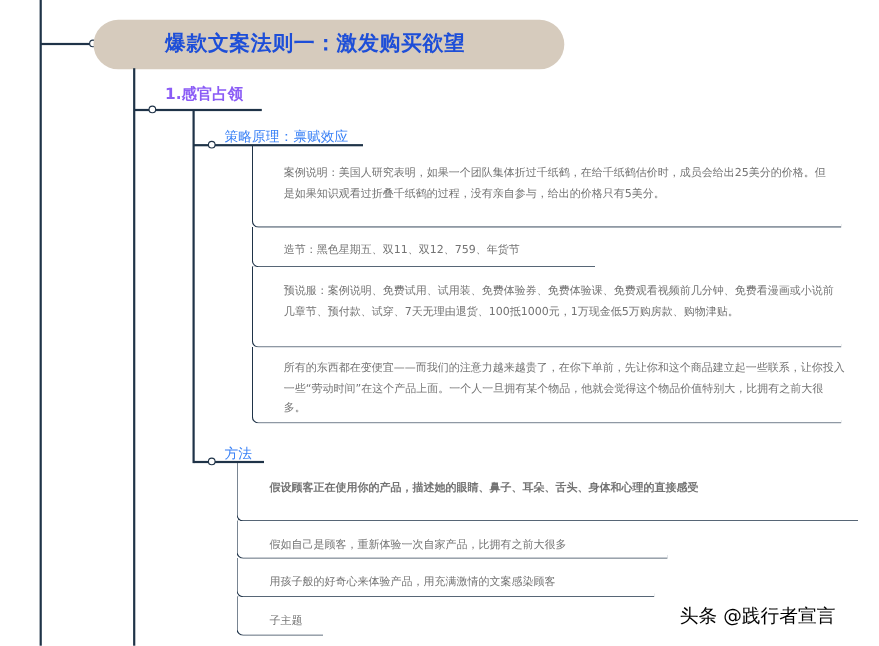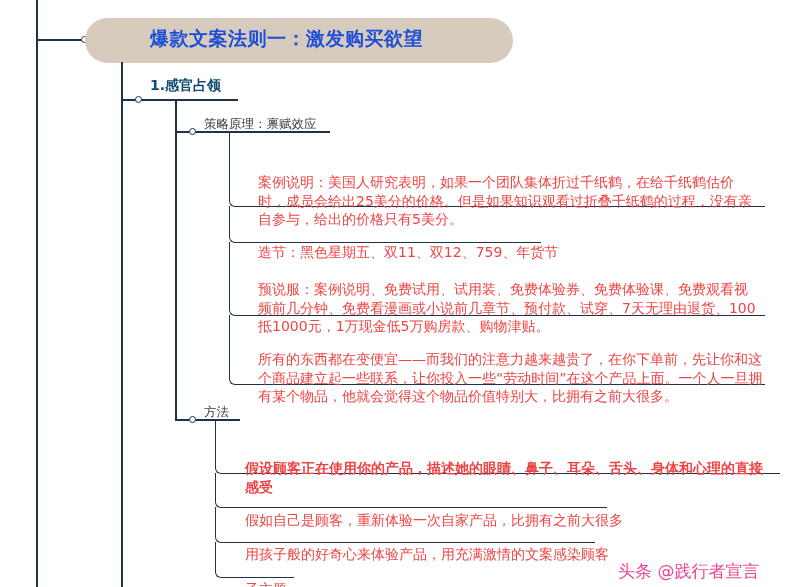--- a/index.html
+++ b/index.html
@@ -7,27 +7,27 @@
          font-family:"DejaVu Sans","Liberation Sans",sans-serif; }
   .line { position:absolute; background:#1f3348; }
   .v { width:2px; }
   .h { height:2px; }
   .dot { position:absolute; width:7px; height:7px; border:1.5px solid #1f3348; border-radius:50%;
          background:#fff; box-sizing:border-box; }
   .pill { position:absolute; left:85px; top:18px; width:428px; height:45px; background:#d6cbbd;
           border-radius:23px; }
   .pill-text { position:absolute; left:150px; top:26px; font-size:19px; font-weight:bold; color:#1d4ed8;
                letter-spacing:0.5px; white-space:nowrap; }
-  .t1 { position:absolute; font-size:14px; font-weight:bold; color:#0c4a6e; white-space:nowrap; }
-  .t2 { position:absolute; font-size:12.5px; color:#404040; white-space:nowrap; }
+  .t1 { position:absolute; font-size:14px; font-weight:bold; color:#8b5cf6; white-space:nowrap; }
+  .t2 { position:absolute; font-size:12.5px; color:#3b82f6; white-space:nowrap; }
   .leaf { position:absolute; border-left:1.5px solid #1f3348; border-bottom:1.5px solid #1f3348;
           border-bottom-left-radius:6px; box-sizing:border-box; }
-  .leaf-text { position:absolute; font-size:14px; color:#ef4444; line-height:18.5px;margin-top:24px; }
-  .watermark { position:absolute; left:618px; top:548px; font-size:17px; color:#ec4899; white-space:nowrap;
-               text-shadow: 0 0 2px #fff, 0 0 3px #fff; margin-top: 12px; }
+  .leaf-text { position:absolute; font-size:10px; color:#737373; line-height:18.5px; }
+  .watermark { position:absolute; left:618px; top:548px; font-size:17px; color:#000000; white-space:nowrap;
+               text-shadow: 0 0 2px #fff, 0 0 3px #fff; }
 </style>
 </head>
 <body>
 
 <div class="line v" style="left:36px;top:0;height:587px;"></div>
 <div class="line h" style="left:37px;top:39px;width:48px;"></div>
 <div class="dot" style="left:81px;top:36px;"></div>
 
 <div class="pill"></div>
 <div class="pill-text">爆款文案法则一：激发购买欲望</div>

